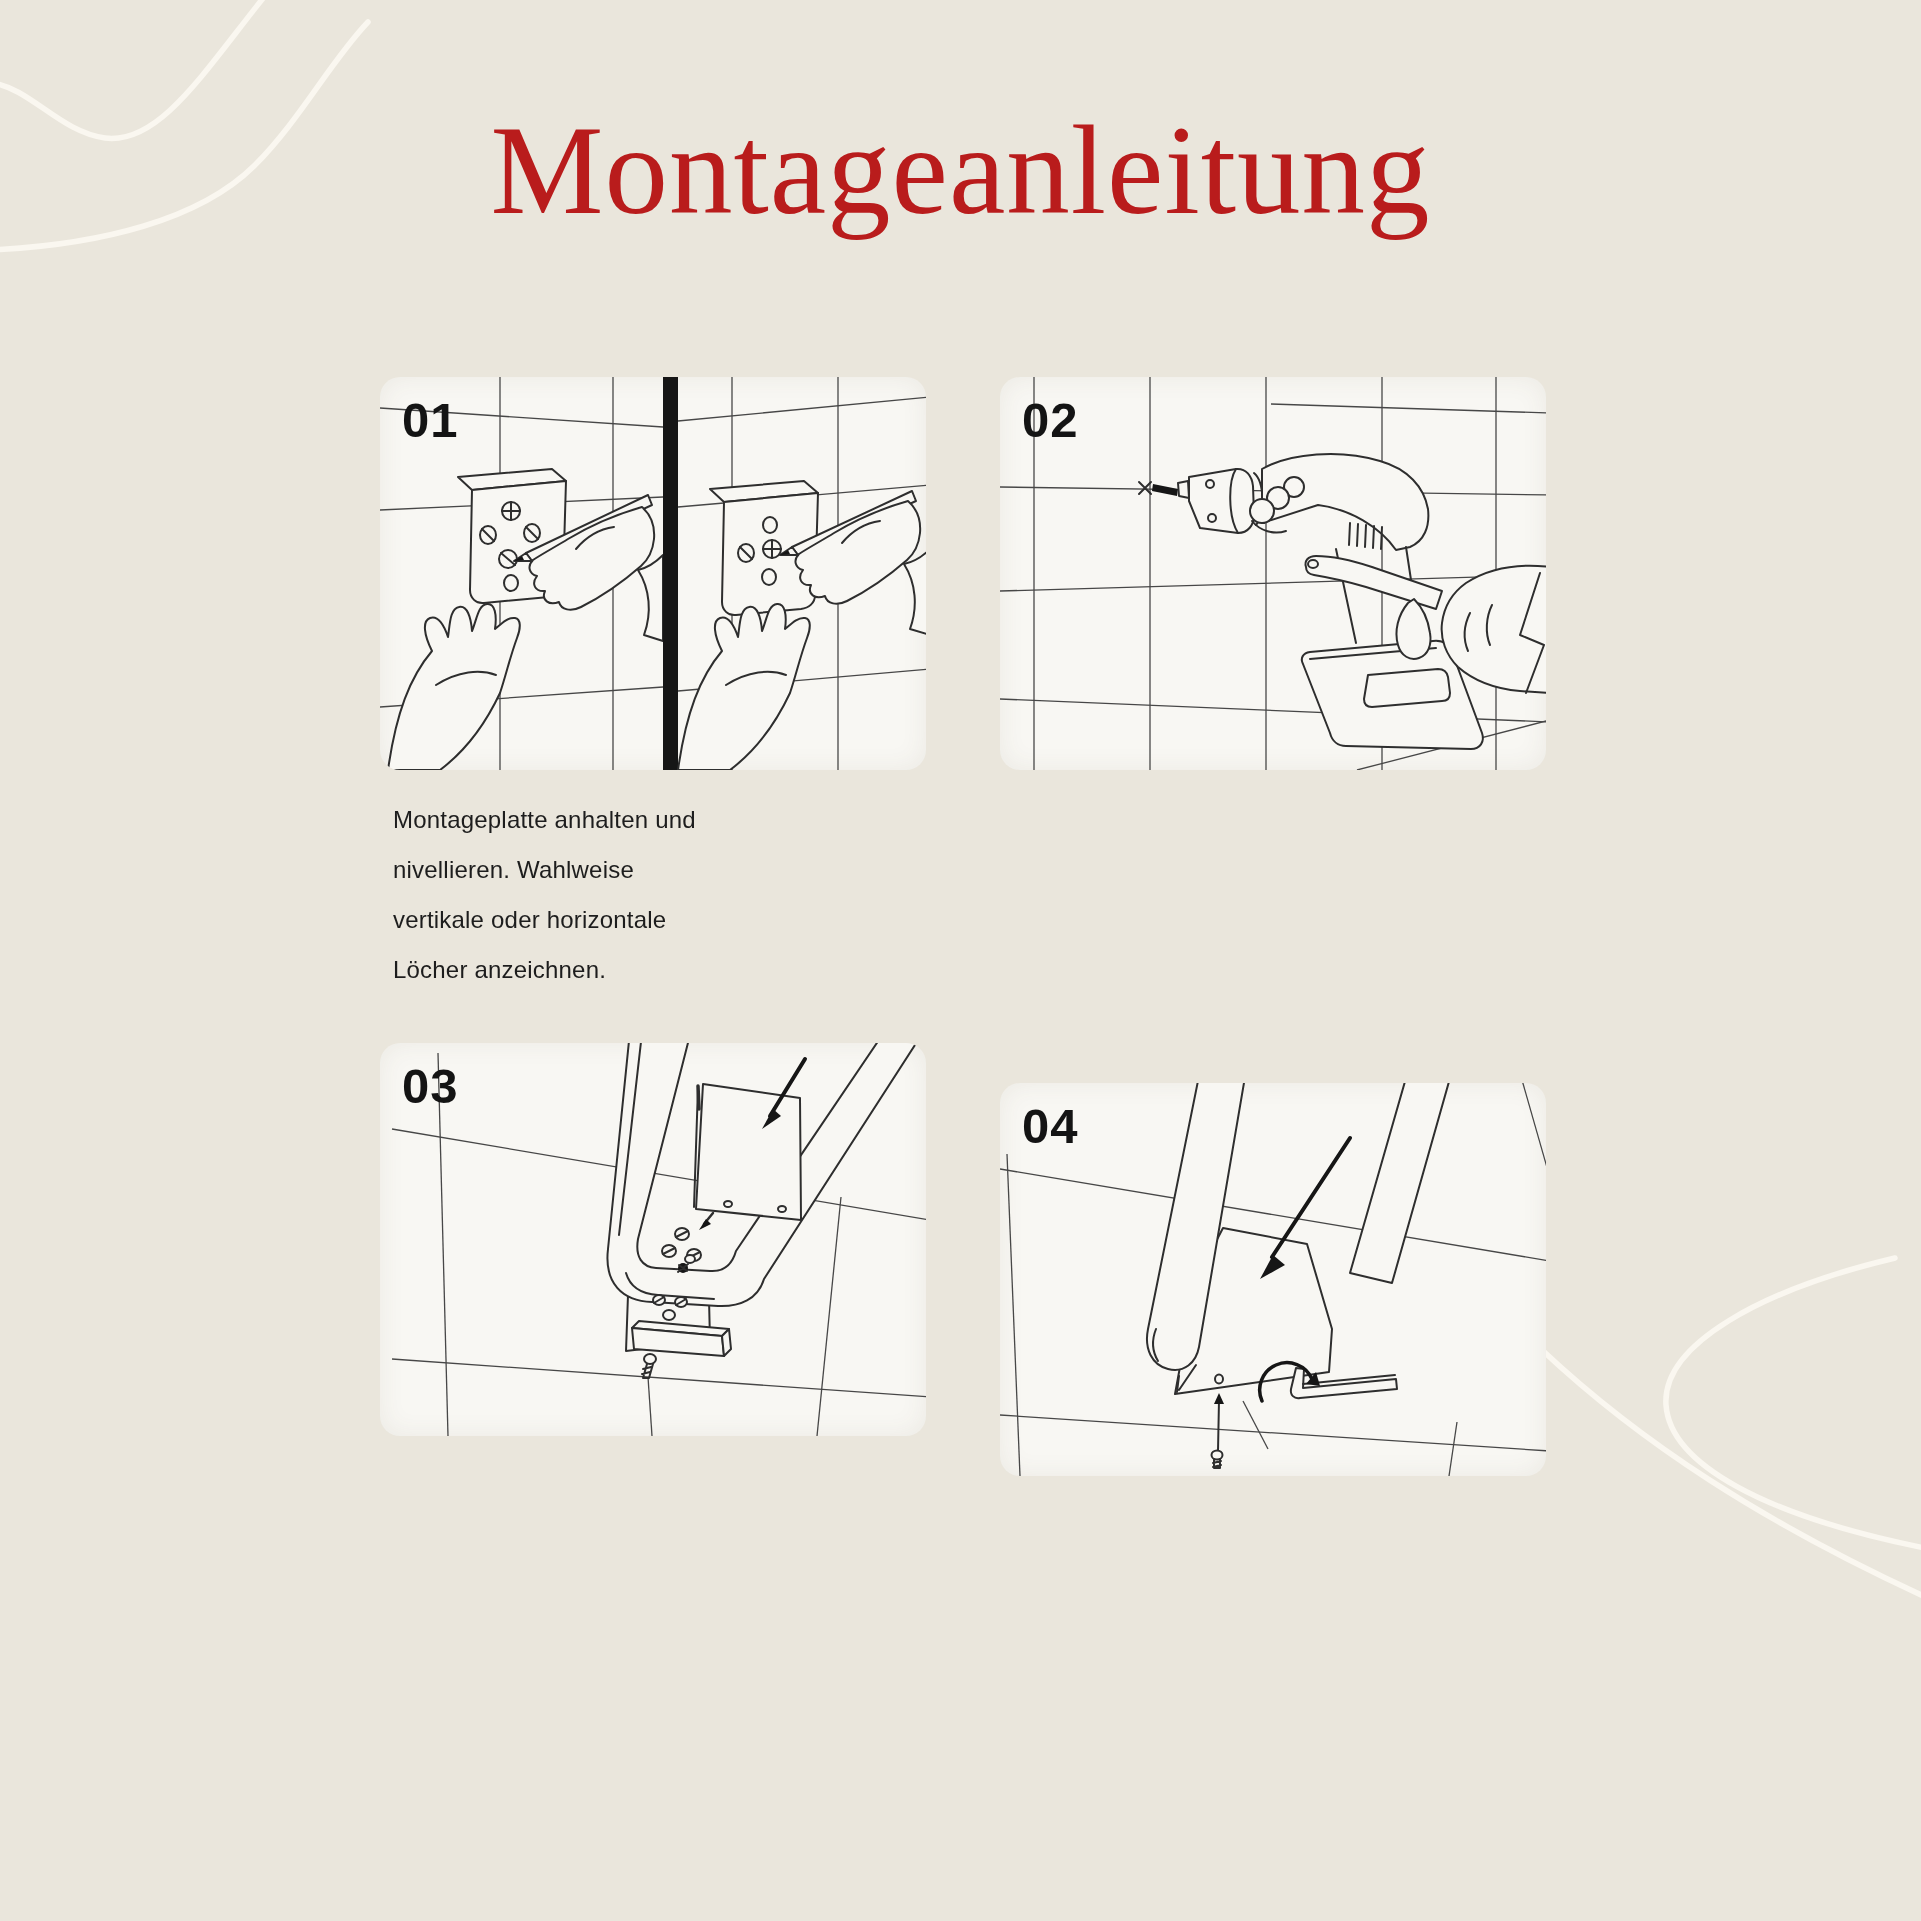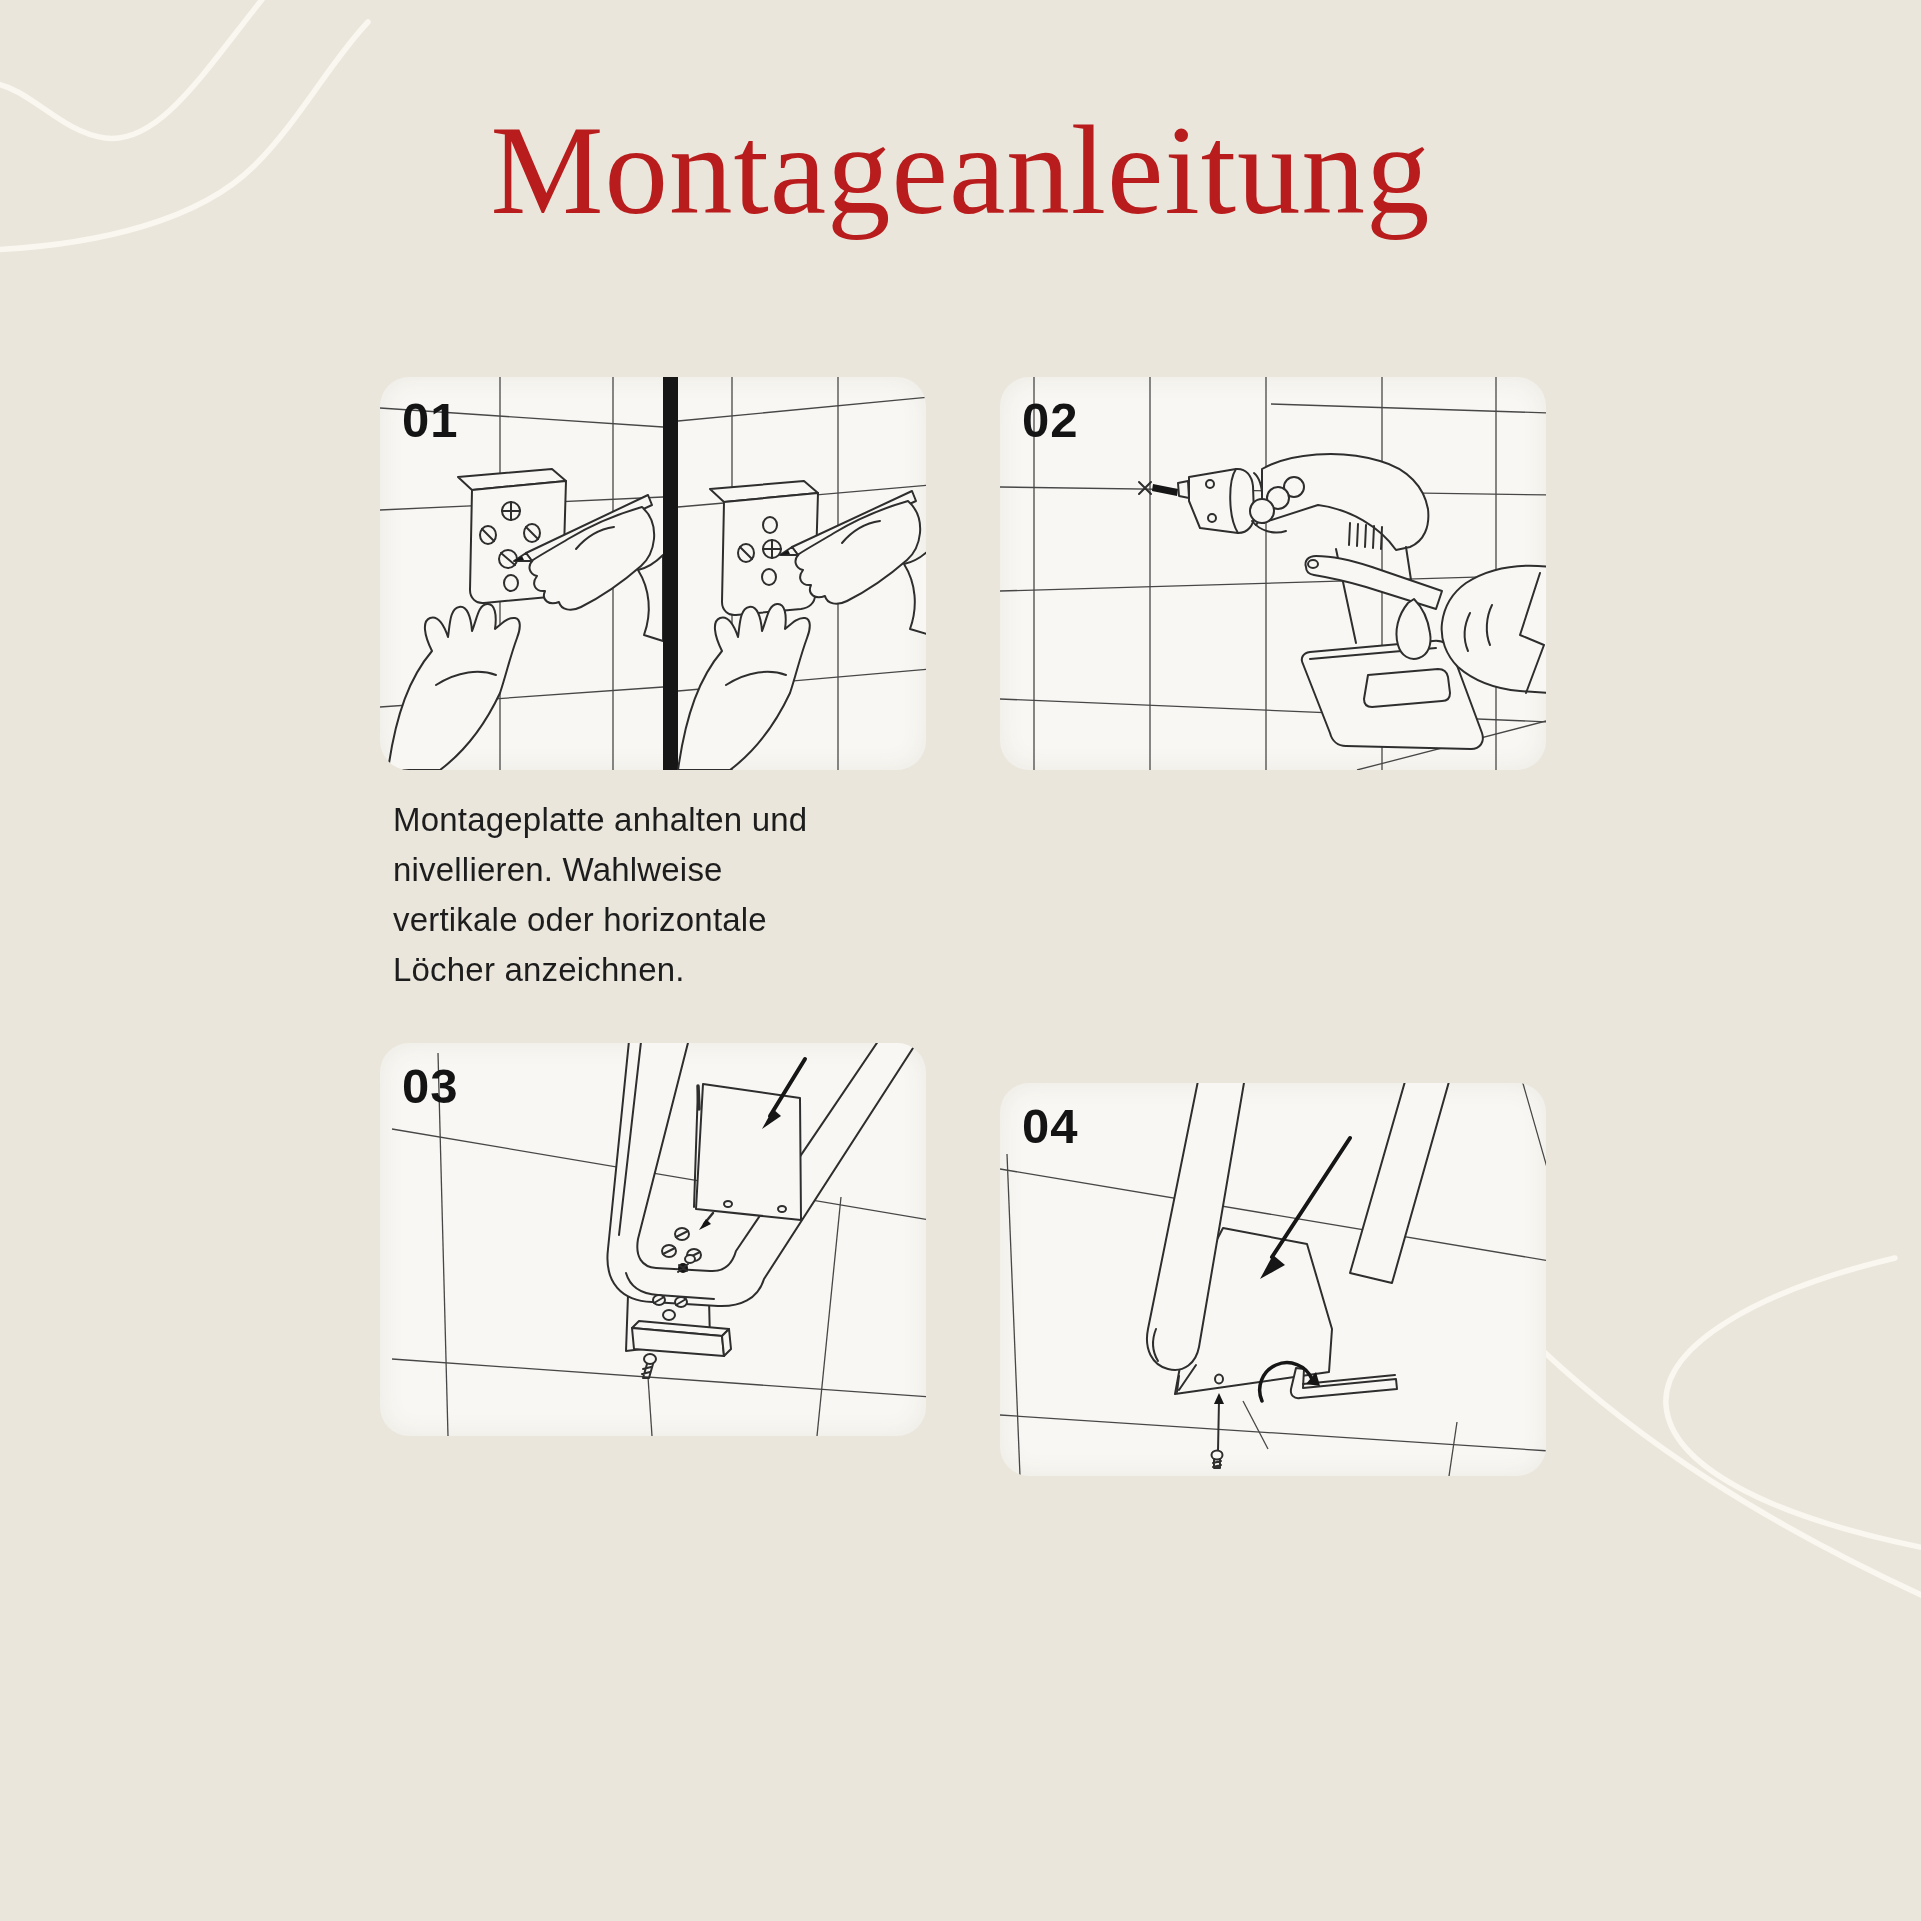--- a/index.html
+++ b/index.html
@@ -7,26 +7,26 @@
         font-family:"Liberation Sans","DejaVu Sans",sans-serif;}
   .decor{position:absolute;left:0;top:0;pointer-events:none;}
   .title{position:absolute;top:98px;left:0;width:100%;margin:0;text-align:center;
          font-family:"Liberation Serif","DejaVu Serif",serif;font-weight:400;
          font-size:127px;letter-spacing:1px;color:#b91c1c;}
   .cell{position:absolute;width:550px;}
   .cell-1{left:380px;top:377px;}
   .cell-2{left:1000px;top:377px;}
   .cell-3{left:380px;top:1043px;}
   .cell-4{left:1000px;top:1043px;margin-top:40px;}
-  .panel{position:relative;width:546px;height:393px;background:#F8F7F3;border-radius:29px;
+  .panel{position:relative;width:546px;height:393px;background:#F8F7F3;border-radius:20px;
          overflow:hidden;box-shadow:inset 0 0 26px rgba(95,80,55,0.08);}
   .panel svg{position:absolute;left:0;top:0;display:block;}
   .stepnum{position:absolute;top:15px;left:22px;z-index:2;font-size:49px;font-weight:700;
            color:#141414;letter-spacing:1px;}
-  .caption{margin:25px 0 0 13px;font-size:33px;line-height:50px;color:#1d1d1d;
+  .caption{margin:25px 0 0 13px;font-size:24px;line-height:50px;color:#1d1d1d;
            white-space:pre-line;letter-spacing:0.2px;}
   
   .s{stroke:#2e2e2e;stroke-width:2;fill:none;stroke-linecap:round;stroke-linejoin:round;}
   .w{stroke:#2e2e2e;stroke-width:2;fill:#F8F7F3;stroke-linecap:round;stroke-linejoin:round;}
   .g{stroke:#474747;stroke-width:1.3;fill:none;}
   .d{fill:#161616;stroke:none;}
   .thick{stroke:#161616;stroke-width:4;fill:none;stroke-linecap:round;}
   .deco{stroke:#FAF7F0;stroke-width:5.5;fill:none;stroke-linecap:round;}
 </style>
 </head>

